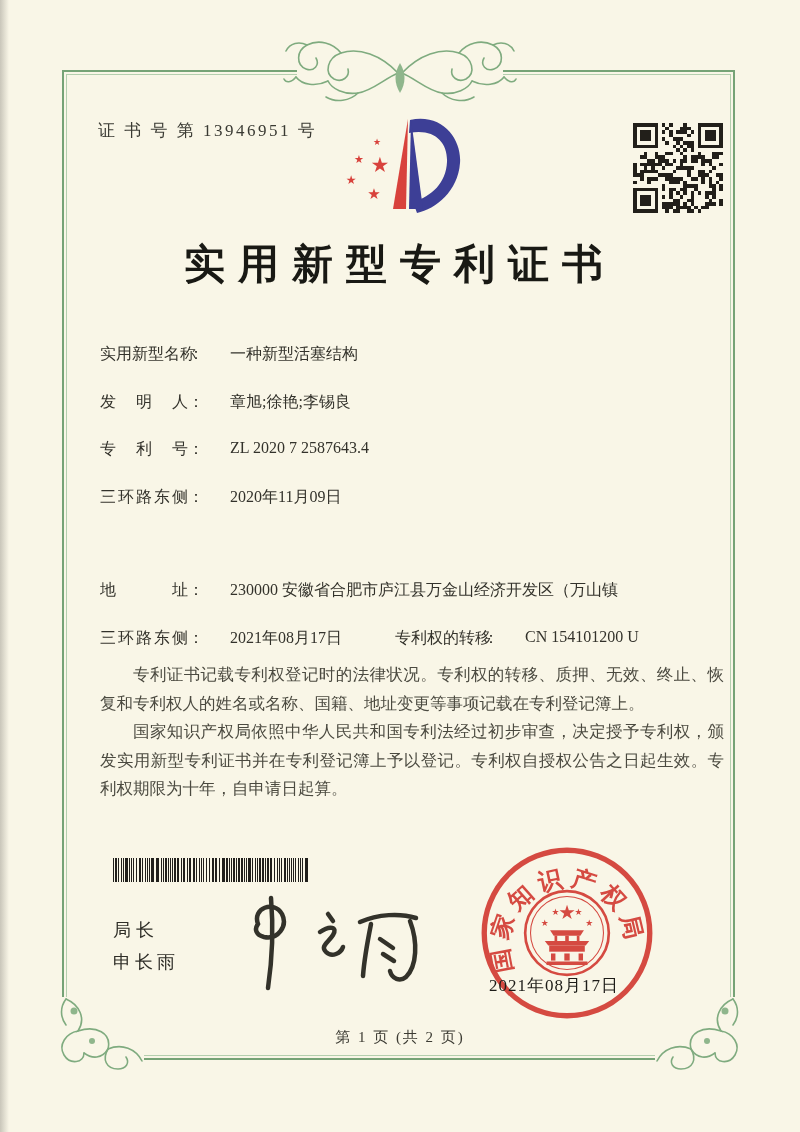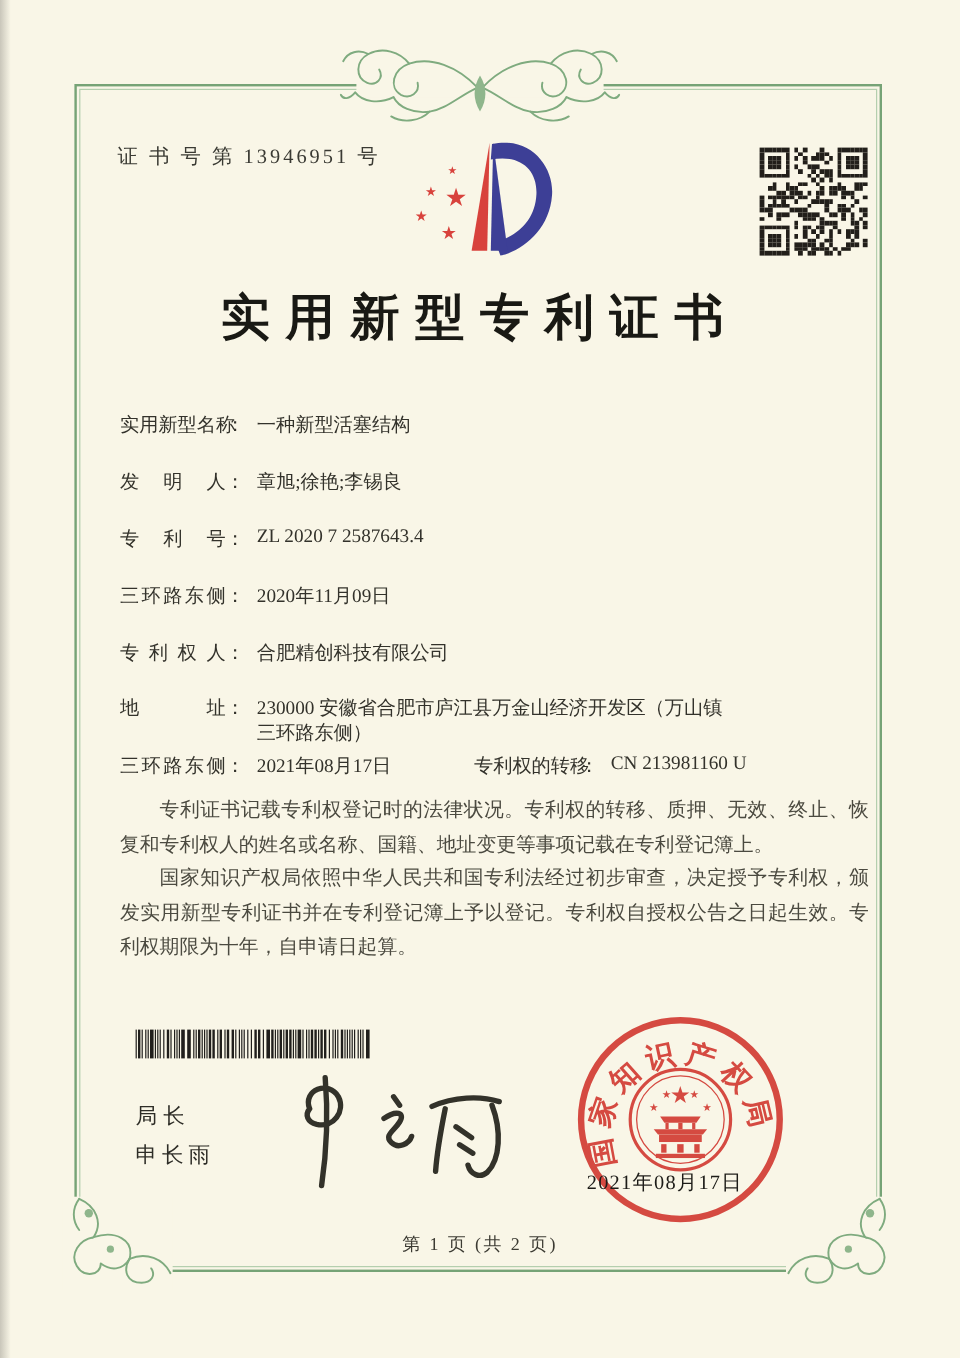--- a/index.html
+++ b/index.html
@@ -11,21 +11,21 @@
                 border:2px solid #76a376;box-sizing:border-box;}
   .border-inner{position:absolute;left:2px;top:2px;right:2px;bottom:2px;border:1px solid #b4cfae;}
   .ornament{position:absolute;}
   .abs{position:absolute;}
   .certno{left:98px;top:119px;font-size:17px;letter-spacing:2.5px;color:#3a3a33;}
   .title{left:0;right:0;top:237px;text-align:center;font-size:41px;font-weight:700;
          letter-spacing:13px;color:#191914;}
   .row{position:absolute;left:100px;font-size:16px;color:#33322b;white-space:nowrap;}
   .lbl{display:inline-block;width:88px;text-align:justify;text-align-last:justify;vertical-align:top;}
   .colon{display:inline-block;vertical-align:top;}
-  .val{display:inline-block;margin-left:6px;vertical-align:top;white-space:normal;}
+  .val{display:inline-block;margin-left:22px;vertical-align:top;white-space:normal;}
   .val2{display:block;font-size:16px;color:#33322b;}
   .body-text{left:100px;top:661px;width:624px;font-size:16.5px;line-height:28.5px;
              color:#4b4a40;text-align:justify;}
   .body-text p{margin:0;text-indent:2em;}
   .barcode{left:113px;top:858px;width:197px;height:24px;}
   .barcode i{position:absolute;top:0;height:100%;background:#211f1c;}
   .qr{left:633px;top:123px;width:90px;height:90px;}
   .qr i{position:absolute;background:#221f1a;}
   .signer-title{left:113px;top:918px;font-size:18px;letter-spacing:5px;color:#2e2d27;}
   .signer-name{left:113px;top:950px;font-size:18px;letter-spacing:4px;color:#2e2d27;}
@@ -414,35 +414,31 @@
     <span class="val">章旭;徐艳;李锡良</span>
   </div>
   <div class="row" style="top:439px">
     <span class="lbl">专利号</span><span class="colon">：</span>
     <span class="val">ZL 2020 7 2587643.4</span>
   </div>
   <div class="row" style="top:487px">
     <span class="lbl">三环路东侧</span><span class="colon">：</span>
     <span class="val">2020年11月09日</span>
   </div>
-  <div class="row" style="top:534px">
-    <span class="lbl">专利权人</span><span class="colon">：</span>
-    <span class="val">合肥精创科技有限公司</span>
-  </div>
   <div class="row" style="top:580px">
     <span class="lbl">地址</span><span class="colon">：</span>
-    <span class="val"><span>230000 安徽省合肥市庐江县万金山经济开发区（万山镇</span><span class="val2">三环路东侧）</span></span>
+    <span class="val"><span>230000 安徽省合肥市庐江县万金山经济开发区（万山镇</span></span>
   </div>
   <div class="row" style="top:628px">
     <span class="lbl">三环路东侧</span><span class="colon">：</span>
     <span class="val">2021年08月17日</span>
   </div>
   <div class="row" style="top:628px;left:395px">
     <span class="lbl">专利权的转移</span><span class="colon">：</span>
-    <span class="val">CN 213981160 U</span>
+    <span class="val">CN 154101200 U</span>
   </div>
 
   <div class="abs body-text">
     <p>专利证书记载专利权登记时的法律状况。专利权的转移、质押、无效、终止、恢复和专利权人的姓名或名称、国籍、地址变更等事项记载在专利登记簿上。</p>
     <p>国家知识产权局依照中华人民共和国专利法经过初步审查，决定授予专利权，颁发实用新型专利证书并在专利登记簿上予以登记。专利权自授权公告之日起生效。专利权期限为十年，自申请日起算。</p>
   </div>
 
   <div class="abs barcode">
       <i style="left:0px;width:1px"></i>
       <i style="left:2px;width:2px"></i>

